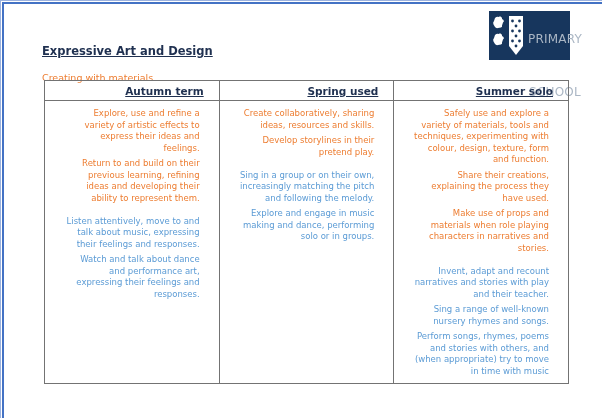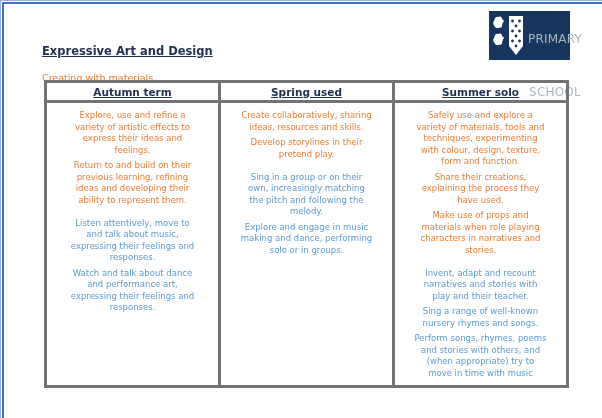--- a/index.html
+++ b/index.html
@@ -53,24 +53,24 @@
   .strand-imaginative { color: #5B9BD5; }
   table.terms {
     position: absolute;
     left: 40px;
     top: 76px;
     width: 525px;
     border-collapse: collapse;
     table-layout: fixed;
   }
   table.terms th, table.terms td {
-    border: 3px solid #737373;
+    border: 1px solid #737373;
     width: 33.33%;
     vertical-align: top;
-    text-align: center;
+    text-align: right;
     padding: 2px 15px;
   }
   table.terms th {
     height: 20px;
     font-size: 10.5px;
     font-weight: bold;
     text-decoration: underline;
     color: #1F3050;
     vertical-align: middle;
   }

